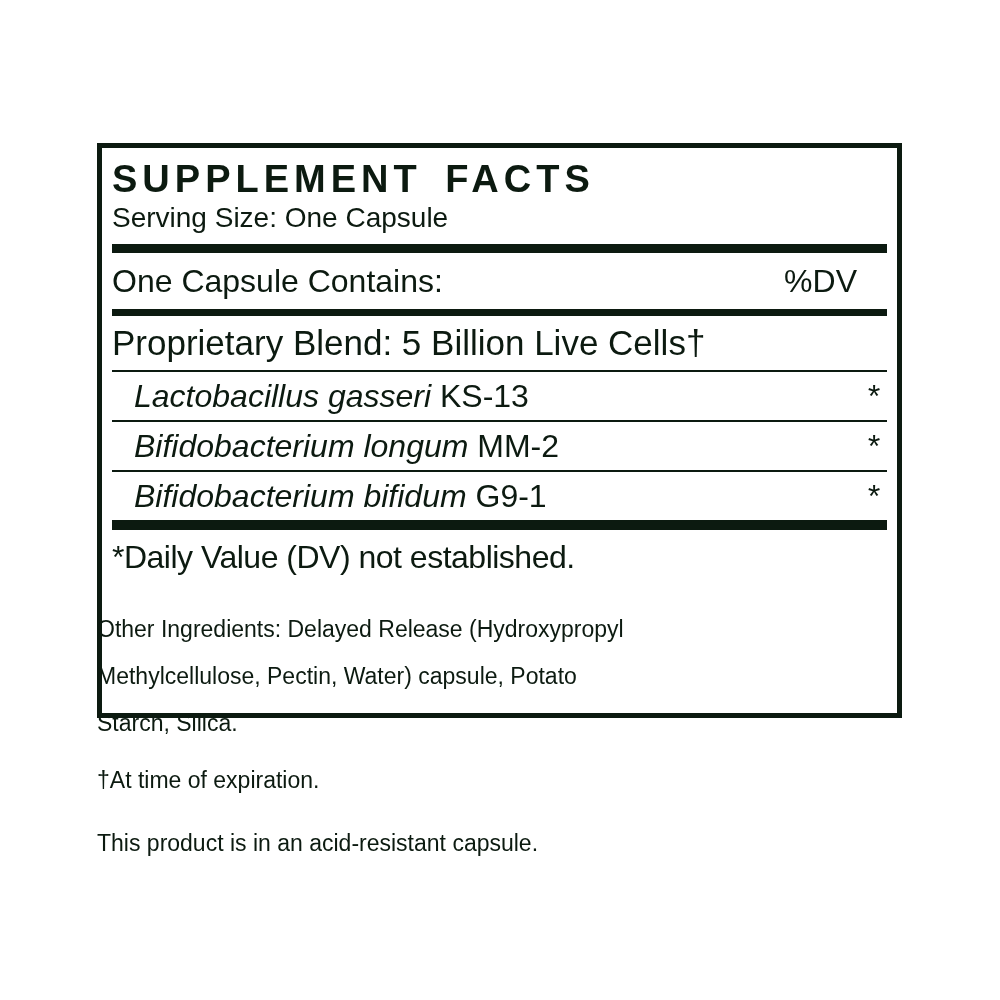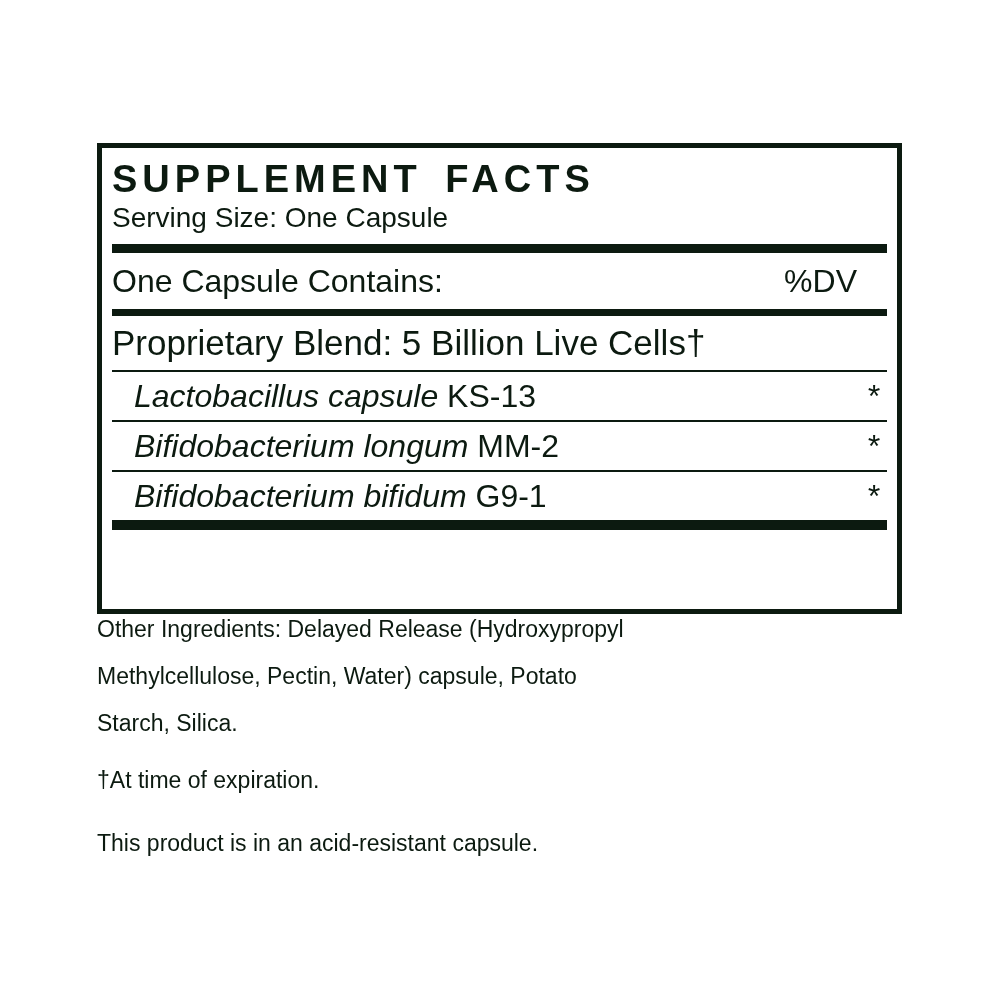--- a/index.html
+++ b/index.html
@@ -10,21 +10,21 @@
     font-family: "Liberation Sans", sans-serif;
     color: var(--ink);
     -webkit-font-smoothing: antialiased;
   }
   .canvas { position: relative; width: 1000px; height: 1000px; overflow: hidden; }
 
   
   .facts-box {
     position: absolute;
     left: 97px; top: 143px;
-    width: 805px; height: 471px;
+    width: 805px; height: 575px;
     border: 5px solid var(--ink);
     padding: 0 10px;
     background: #ffffff;
   }
   .facts-title {
     margin-top: 12px;
     font-size: 38px;
     font-weight: bold;
     letter-spacing: 5px;
     word-spacing: 8px;
@@ -97,21 +97,21 @@
     </div>
 
     <div class="bar bar-medium"></div>
 
     <div class="blend-row">Proprietary Blend: 5 Billion Live Cells†</div>
 
     <div class="rule"></div>
 
     <div class="ing-row">
       <span>
-        <span class="it">Lactobacillus capsule</span>
+        <span class="it">Lactobacillus gasseri</span>
         <span>KS-13</span>
       </span>
       <span class="dv-cell">*</span>
     </div>
 
     <div class="rule"></div>
 
     <div class="ing-row">
       <span>
         <span class="it">Bifidobacterium longum</span>
@@ -125,20 +125,21 @@
     <div class="ing-row">
       <span>
         <span class="it">Bifidobacterium bifidum</span>
         <span>G9-1</span>
       </span>
       <span class="dv-cell">*</span>
     </div>
 
     <div class="bar bar-bottom"></div>
 
+    <div class="footnote">*Daily Value (DV) not established.</div>
 
   </div>
 
   <div class="below other-ing">
     <div>Other Ingredients: Delayed Release (Hydroxypropyl</div>
     <div>Methylcellulose, Pectin, Water) capsule, Potato</div>
     <div>Starch, Silica.</div>
   </div>
 
   <div class="below expiration">†At time of expiration.</div>

